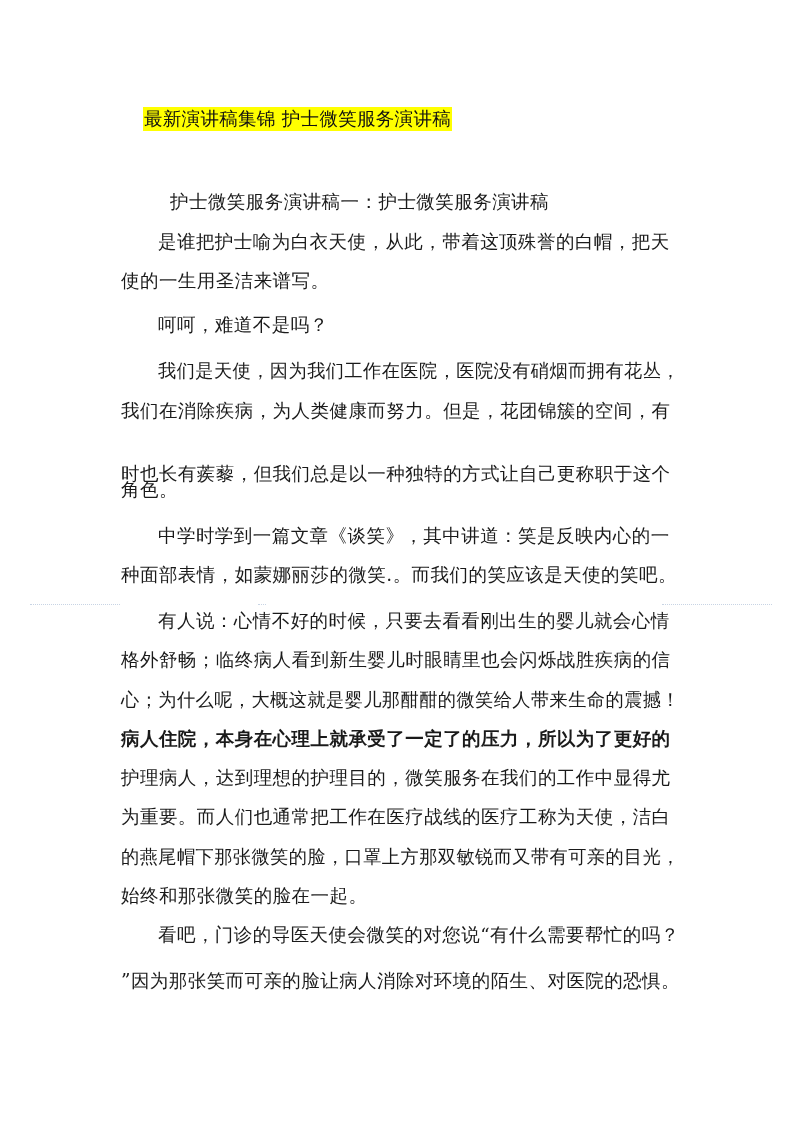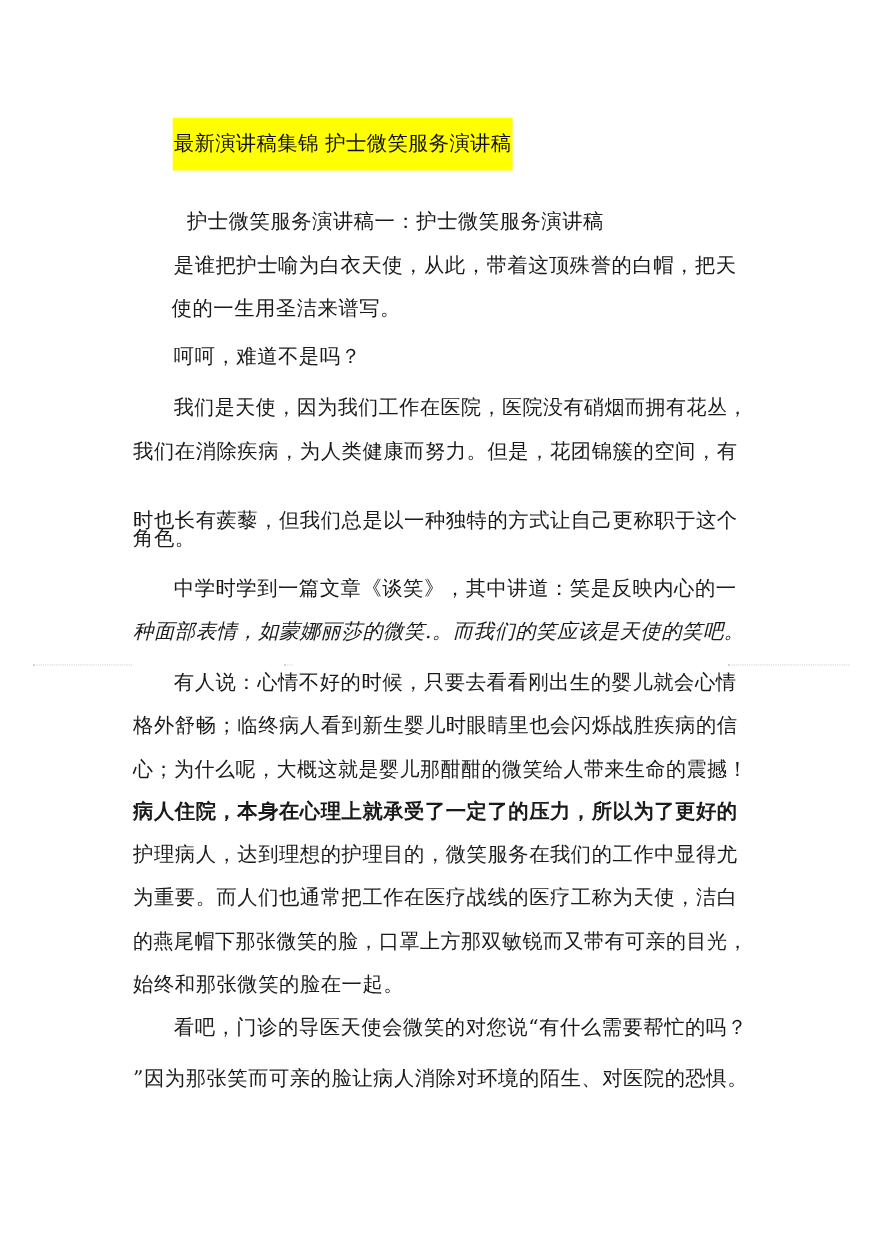--- a/index.html
+++ b/index.html
@@ -15,27 +15,27 @@
     font-family: "DejaVu Serif", "Liberation Serif", serif;
     color: #1a1a1a;
   }
   .page {
     position: absolute;
     left: 0; top: 0;
     width: 800px; height: 1132px;
   }
   .title {
     position: absolute;
-    left: 157px;
+    left: 143px;
     top: 107px;
     height: 24px;
     line-height: 24px;
     font-size: 18.5px;
     background: #ffff00;
-    padding: 12px 1px;
+    padding: 0 1px;
     white-space: nowrap;
     letter-spacing: 0.3px;
     color: #111;
   }
   .line {
     position: absolute;
     left: 121px;
     font-size: 18.5px;
     line-height: 22px;
     height: 22px;
@@ -57,28 +57,28 @@
 <div class="page">
   <div class="title" style="background: rgb(255, 255, 0);">最新演讲稿集锦 护士微笑服务演讲稿</div>
 
   <div class="separator" style="left:30px;width:90px;"></div>
   <div class="separator" style="left:258px;width:8px;"></div>
   <div class="separator" style="left:662px;width:110px;"></div>
 
   <div id="lines">
       <div class="line indent" style="top: 191px; margin-left: 12px;">护士微笑服务演讲稿一：护士微笑服务演讲稿</div>
       <div class="line indent" style="top: 231px;">是谁把护士喻为白衣天使，从此，带着这顶殊誉的白帽，把天</div>
-      <div class="line" style="top: 270px; margin-left: 35px;">使的一生用圣洁来谱写。</div>
+      <div class="line" style="top: 270px;">使的一生用圣洁来谱写。</div>
       <div class="line indent" style="top: 314px;">呵呵，难道不是吗？</div>
       <div class="line indent" style="top: 360px; transform-origin: left top; transform: scaleX(0.983775);">我们是天使，因为我们工作在医院，医院没有硝烟而拥有花丛，</div>
       <div class="line" style="top: 400px; text-align: center;">我们在消除疾病，为人类健康而努力。但是，花团锦簇的空间，有</div>
       <div class="line" style="top: 439px; margin-top: 24px;">时也长有蒺藜，但我们总是以一种独特的方式让自己更称职于这个</div>
       <div class="line" style="top: 479px;">角色。</div>
       <div class="line indent" style="top: 525px;">中学时学到一篇文章《谈笑》，其中讲道：笑是反映内心的一</div>
-      <div class="line" style="top: 564px; font-style: italic;">种面部表情，如蒙娜丽莎的微笑.。而我们的笑应该是天使的笑吧。</div>
+      <div class="line" style="top: 564px;">种面部表情，如蒙娜丽莎的微笑.。而我们的笑应该是天使的笑吧。</div>
       <div class="line indent" style="top: 610px;">有人说：心情不好的时候，只要去看看刚出生的婴儿就会心情</div>
       <div class="line" style="top: 649px;">格外舒畅；临终病人看到新生婴儿时眼睛里也会闪烁战胜疾病的信</div>
       <div class="line" style="top: 689px; transform-origin: left top; transform: scaleX(0.983289);">心；为什么呢，大概这就是婴儿那酣酣的微笑给人带来生命的震撼！</div>
       <div class="line" style="top: 728px; font-weight: bold;">病人住院，本身在心理上就承受了一定了的压力，所以为了更好的</div>
       <div class="line" style="top: 767px;">护理病人，达到理想的护理目的，微笑服务在我们的工作中显得尤</div>
       <div class="line" style="top: 806px;">为重要。而人们也通常把工作在医疗战线的医疗工称为天使，洁白</div>
       <div class="line" style="top: 846px; transform-origin: left top; transform: scaleX(0.983289);">的燕尾帽下那张微笑的脸，口罩上方那双敏锐而又带有可亲的目光，</div>
       <div class="line" style="top: 885px;">始终和那张微笑的脸在一起。</div>
       <div class="line indent" style="top: 924px;">看吧，门诊的导医天使会微笑的对您说“有什么需要帮忙的吗？</div>
       <div class="line" style="top: 970px; transform-origin: left top; transform: scaleX(0.999162);">”因为那张笑而可亲的脸让病人消除对环境的陌生、对医院的恐惧。</div>

